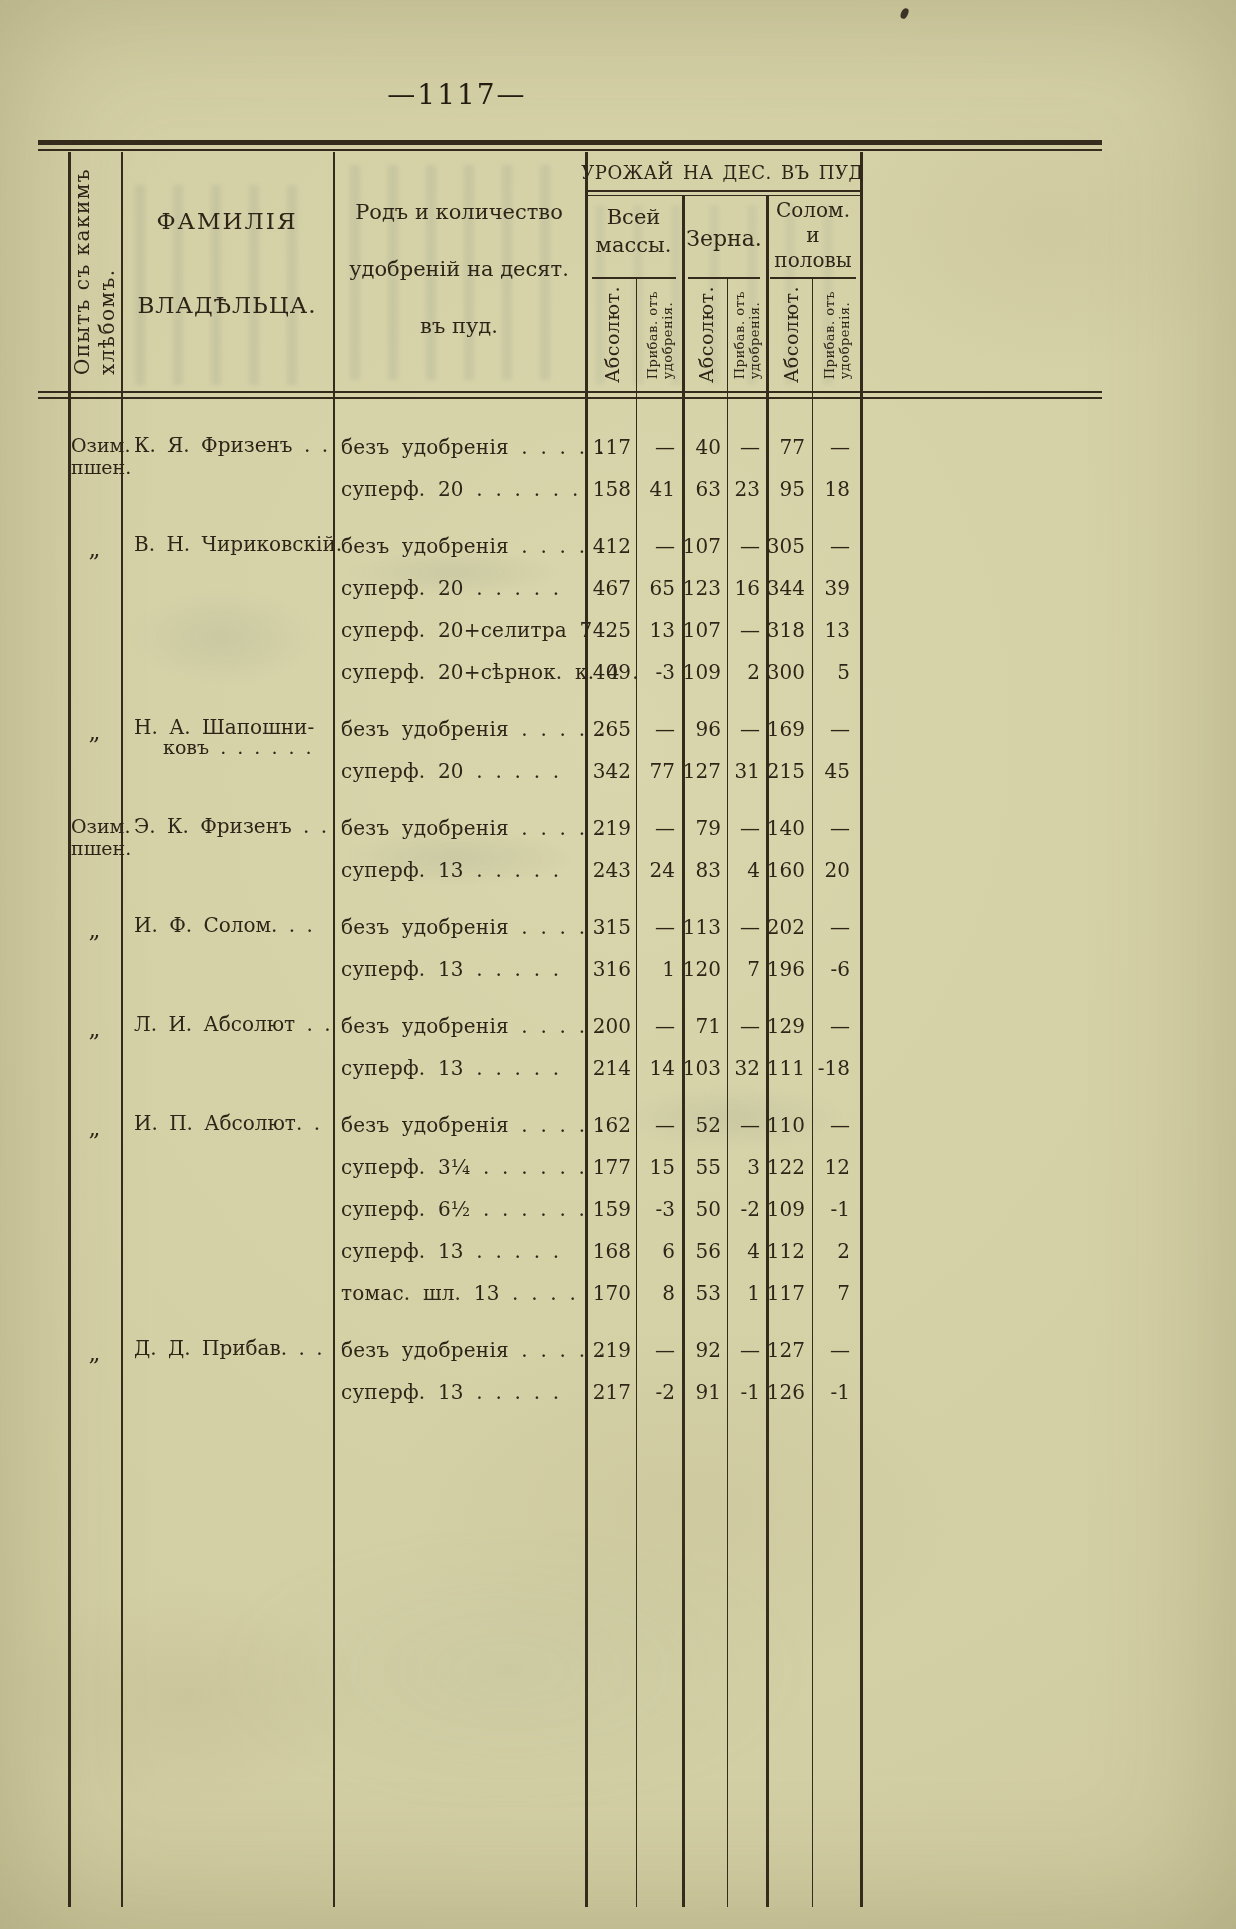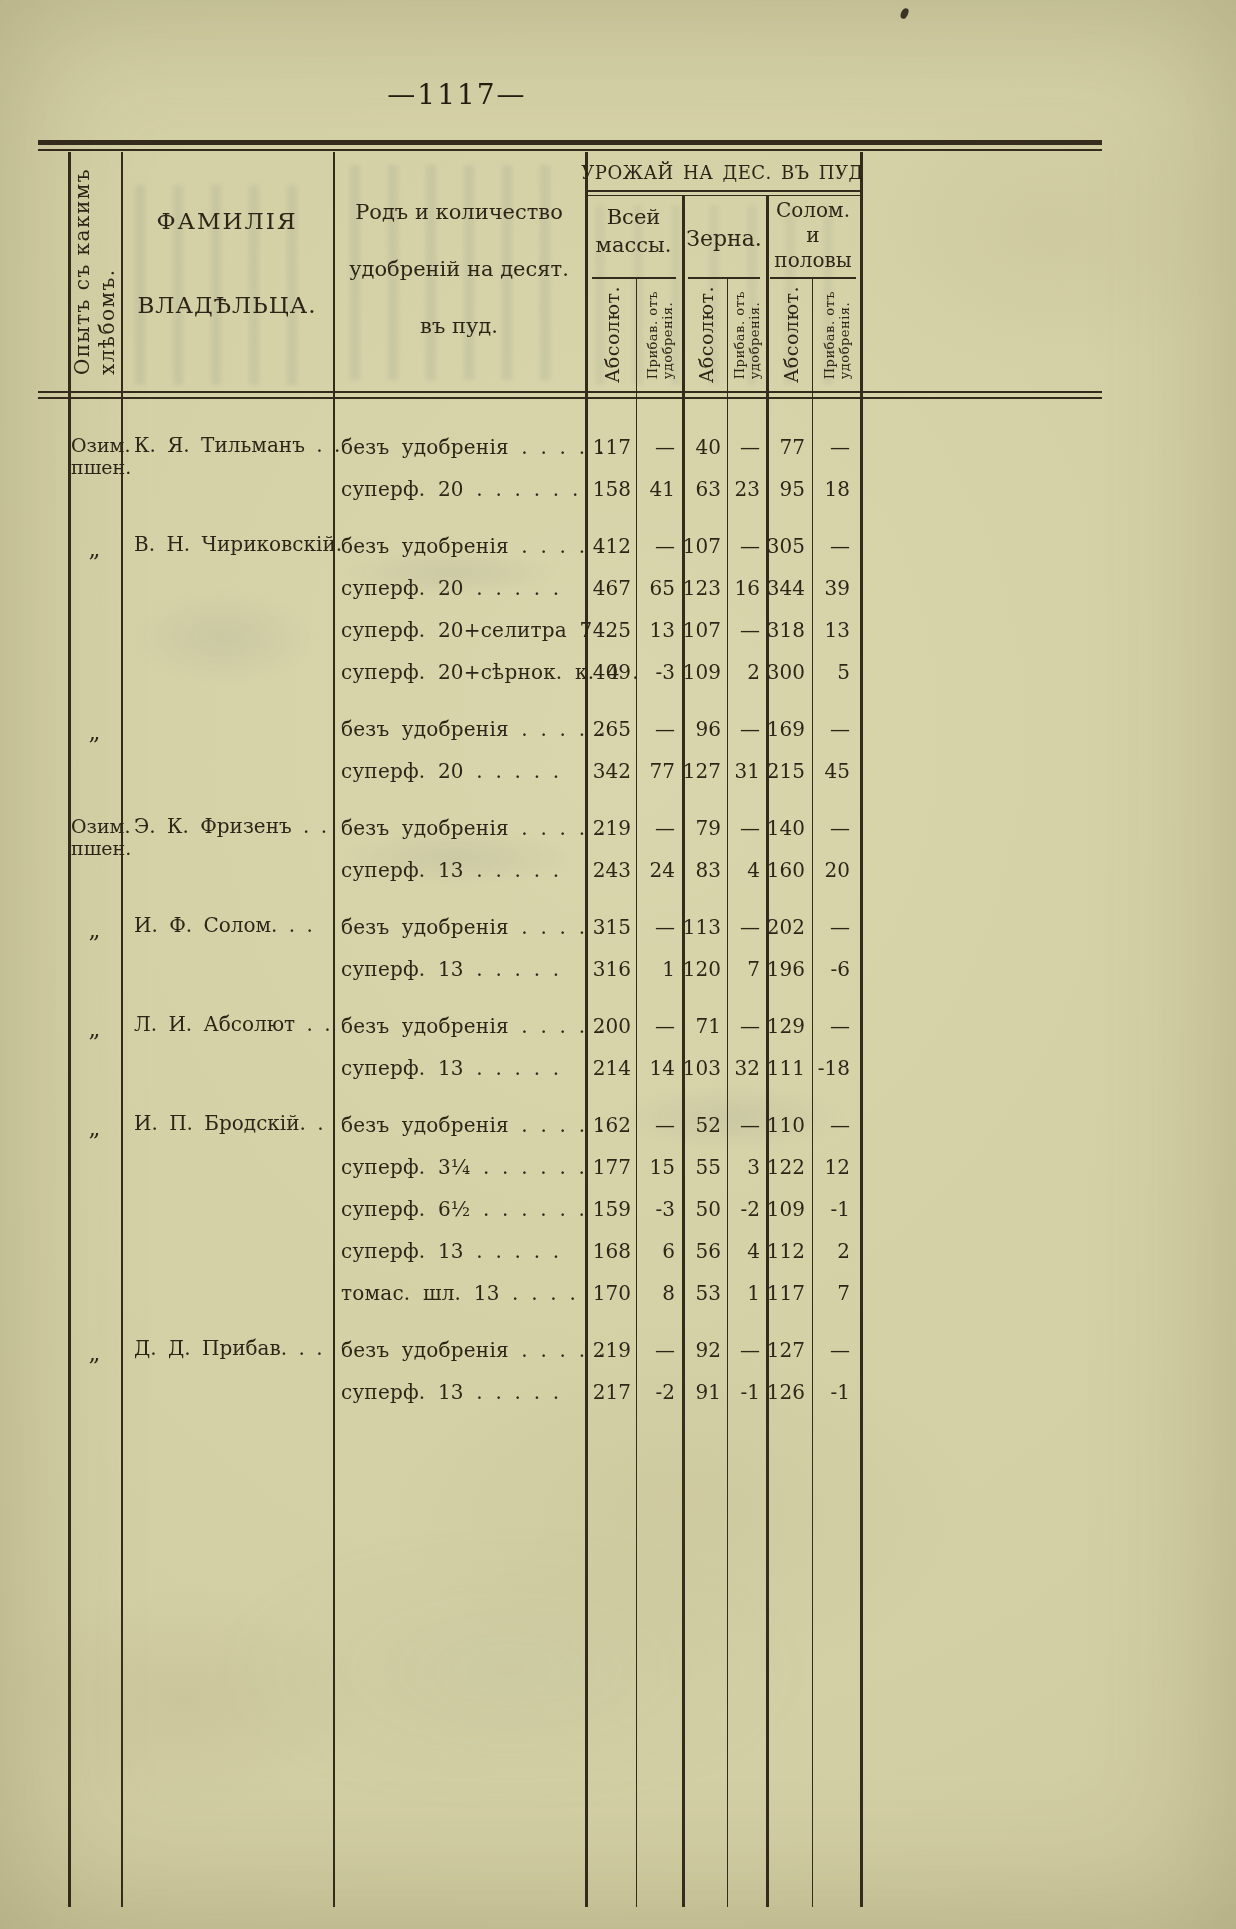--- a/index.html
+++ b/index.html
@@ -162,21 +162,21 @@
       </div>
   </div>
 
   <div class="tbody">
       <div class="group">
         <div class="crop">
           <div class="l">Озим.</div>
           <div class="l">пшен.</div>
         </div>
         <div class="owner">
-          <div class="l">К. Я. Тильманъ . .</div>
+          <div class="l">К. Я. Фризенъ . .</div>
         </div>
         <div class="rows">
           <div class="row">
             <div class="fert">безъ удобренія . . . . .</div>
             <div class="num n0">117</div>
             <div class="num n1">—</div>
             <div class="num n2">40</div>
             <div class="num n3">—</div>
             <div class="num n4">77</div>
             <div class="num n5">—</div>
@@ -235,20 +235,24 @@
             <div class="num n3">2</div>
             <div class="num n4">300</div>
             <div class="num n5">5</div>
           </div>
         </div>
       </div>
       <div class="group">
         <div class="crop ditto">
           <div class="l">„</div>
         </div>
+        <div class="owner">
+          <div class="l">Н. А. Шапошни-</div>
+          <div class="l">ковъ . . . . . .</div>
+        </div>
         <div class="rows">
           <div class="row">
             <div class="fert">безъ удобренія . . . . .</div>
             <div class="num n0">265</div>
             <div class="num n1">—</div>
             <div class="num n2">96</div>
             <div class="num n3">—</div>
             <div class="num n4">169</div>
             <div class="num n5">—</div>
           </div>
@@ -346,21 +350,21 @@
             <div class="num n4">111</div>
             <div class="num n5">-18</div>
           </div>
         </div>
       </div>
       <div class="group">
         <div class="crop ditto">
           <div class="l">„</div>
         </div>
         <div class="owner">
-          <div class="l">И. П. Бродскій. .</div>
+          <div class="l">И. П. Абсолют. .</div>
         </div>
         <div class="rows">
           <div class="row">
             <div class="fert">безъ удобренія . . . . .</div>
             <div class="num n0">162</div>
             <div class="num n1">—</div>
             <div class="num n2">52</div>
             <div class="num n3">—</div>
             <div class="num n4">110</div>
             <div class="num n5">—</div>

